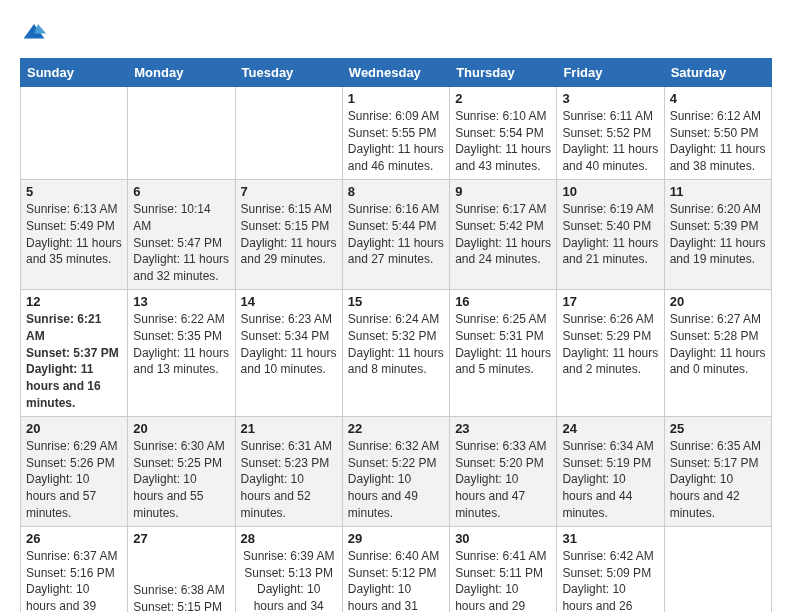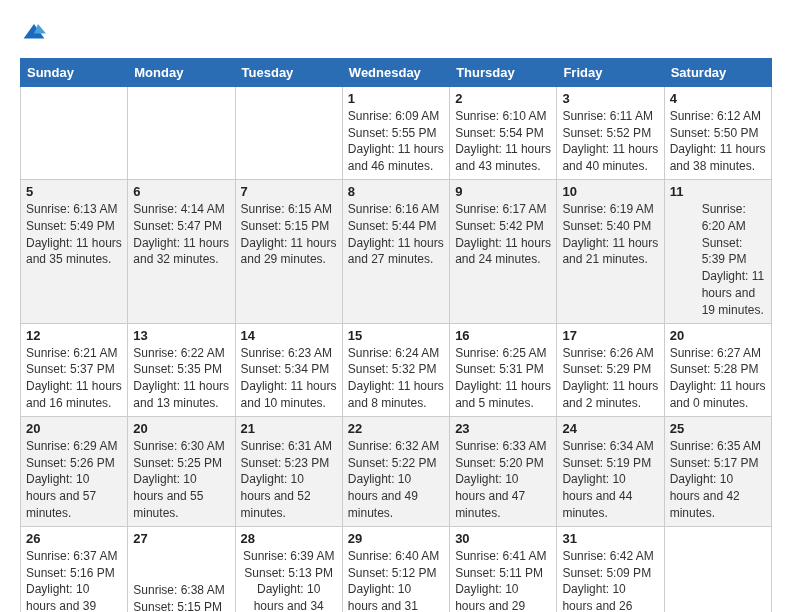--- a/index.html
+++ b/index.html
@@ -147,21 +147,21 @@
       </tr>
       <tr class="row-even">
         <td>
           <div class="day-number">5</div>
           <div class="day-info" style="white-space: pre-line;">Sunrise: 6:13 AM
 Sunset: 5:49 PM
 Daylight: 11 hours and 35 minutes.</div>
         </td>
         <td>
           <div class="day-number">6</div>
-          <div class="day-info" style="white-space: pre-line;">Sunrise: 4:14 AM
+          <div class="day-info" style="white-space: pre-line;">Sunrise: 10:14 AM
 Sunset: 5:47 PM
 Daylight: 11 hours and 32 minutes.</div>
         </td>
         <td>
           <div class="day-number">7</div>
           <div class="day-info" style="white-space: pre-line;">Sunrise: 6:15 AM
 Sunset: 5:15 PM
 Daylight: 11 hours and 29 minutes.</div>
         </td>
         <td>
@@ -177,29 +177,29 @@
 Daylight: 11 hours and 24 minutes.</div>
         </td>
         <td>
           <div class="day-number">10</div>
           <div class="day-info" style="white-space: pre-line;">Sunrise: 6:19 AM
 Sunset: 5:40 PM
 Daylight: 11 hours and 21 minutes.</div>
         </td>
         <td>
           <div class="day-number">11</div>
-          <div class="day-info" style="white-space: pre-line; margin-left: 32px;">Sunrise: 6:20 AM
+          <div class="day-info" style="white-space: pre-line;">Sunrise: 6:20 AM
 Sunset: 5:39 PM
 Daylight: 11 hours and 19 minutes.</div>
         </td>
       </tr>
       <tr class="row-odd">
         <td>
           <div class="day-number">12</div>
-          <div class="day-info" style="white-space: pre-line;">Sunrise: 6:21 AM
+          <div class="day-info" style="white-space: pre-line; font-weight: bold;">Sunrise: 6:21 AM
 Sunset: 5:37 PM
 Daylight: 11 hours and 16 minutes.</div>
         </td>
         <td>
           <div class="day-number">13</div>
           <div class="day-info" style="white-space: pre-line;">Sunrise: 6:22 AM
 Sunset: 5:35 PM
 Daylight: 11 hours and 13 minutes.</div>
         </td>
         <td>

